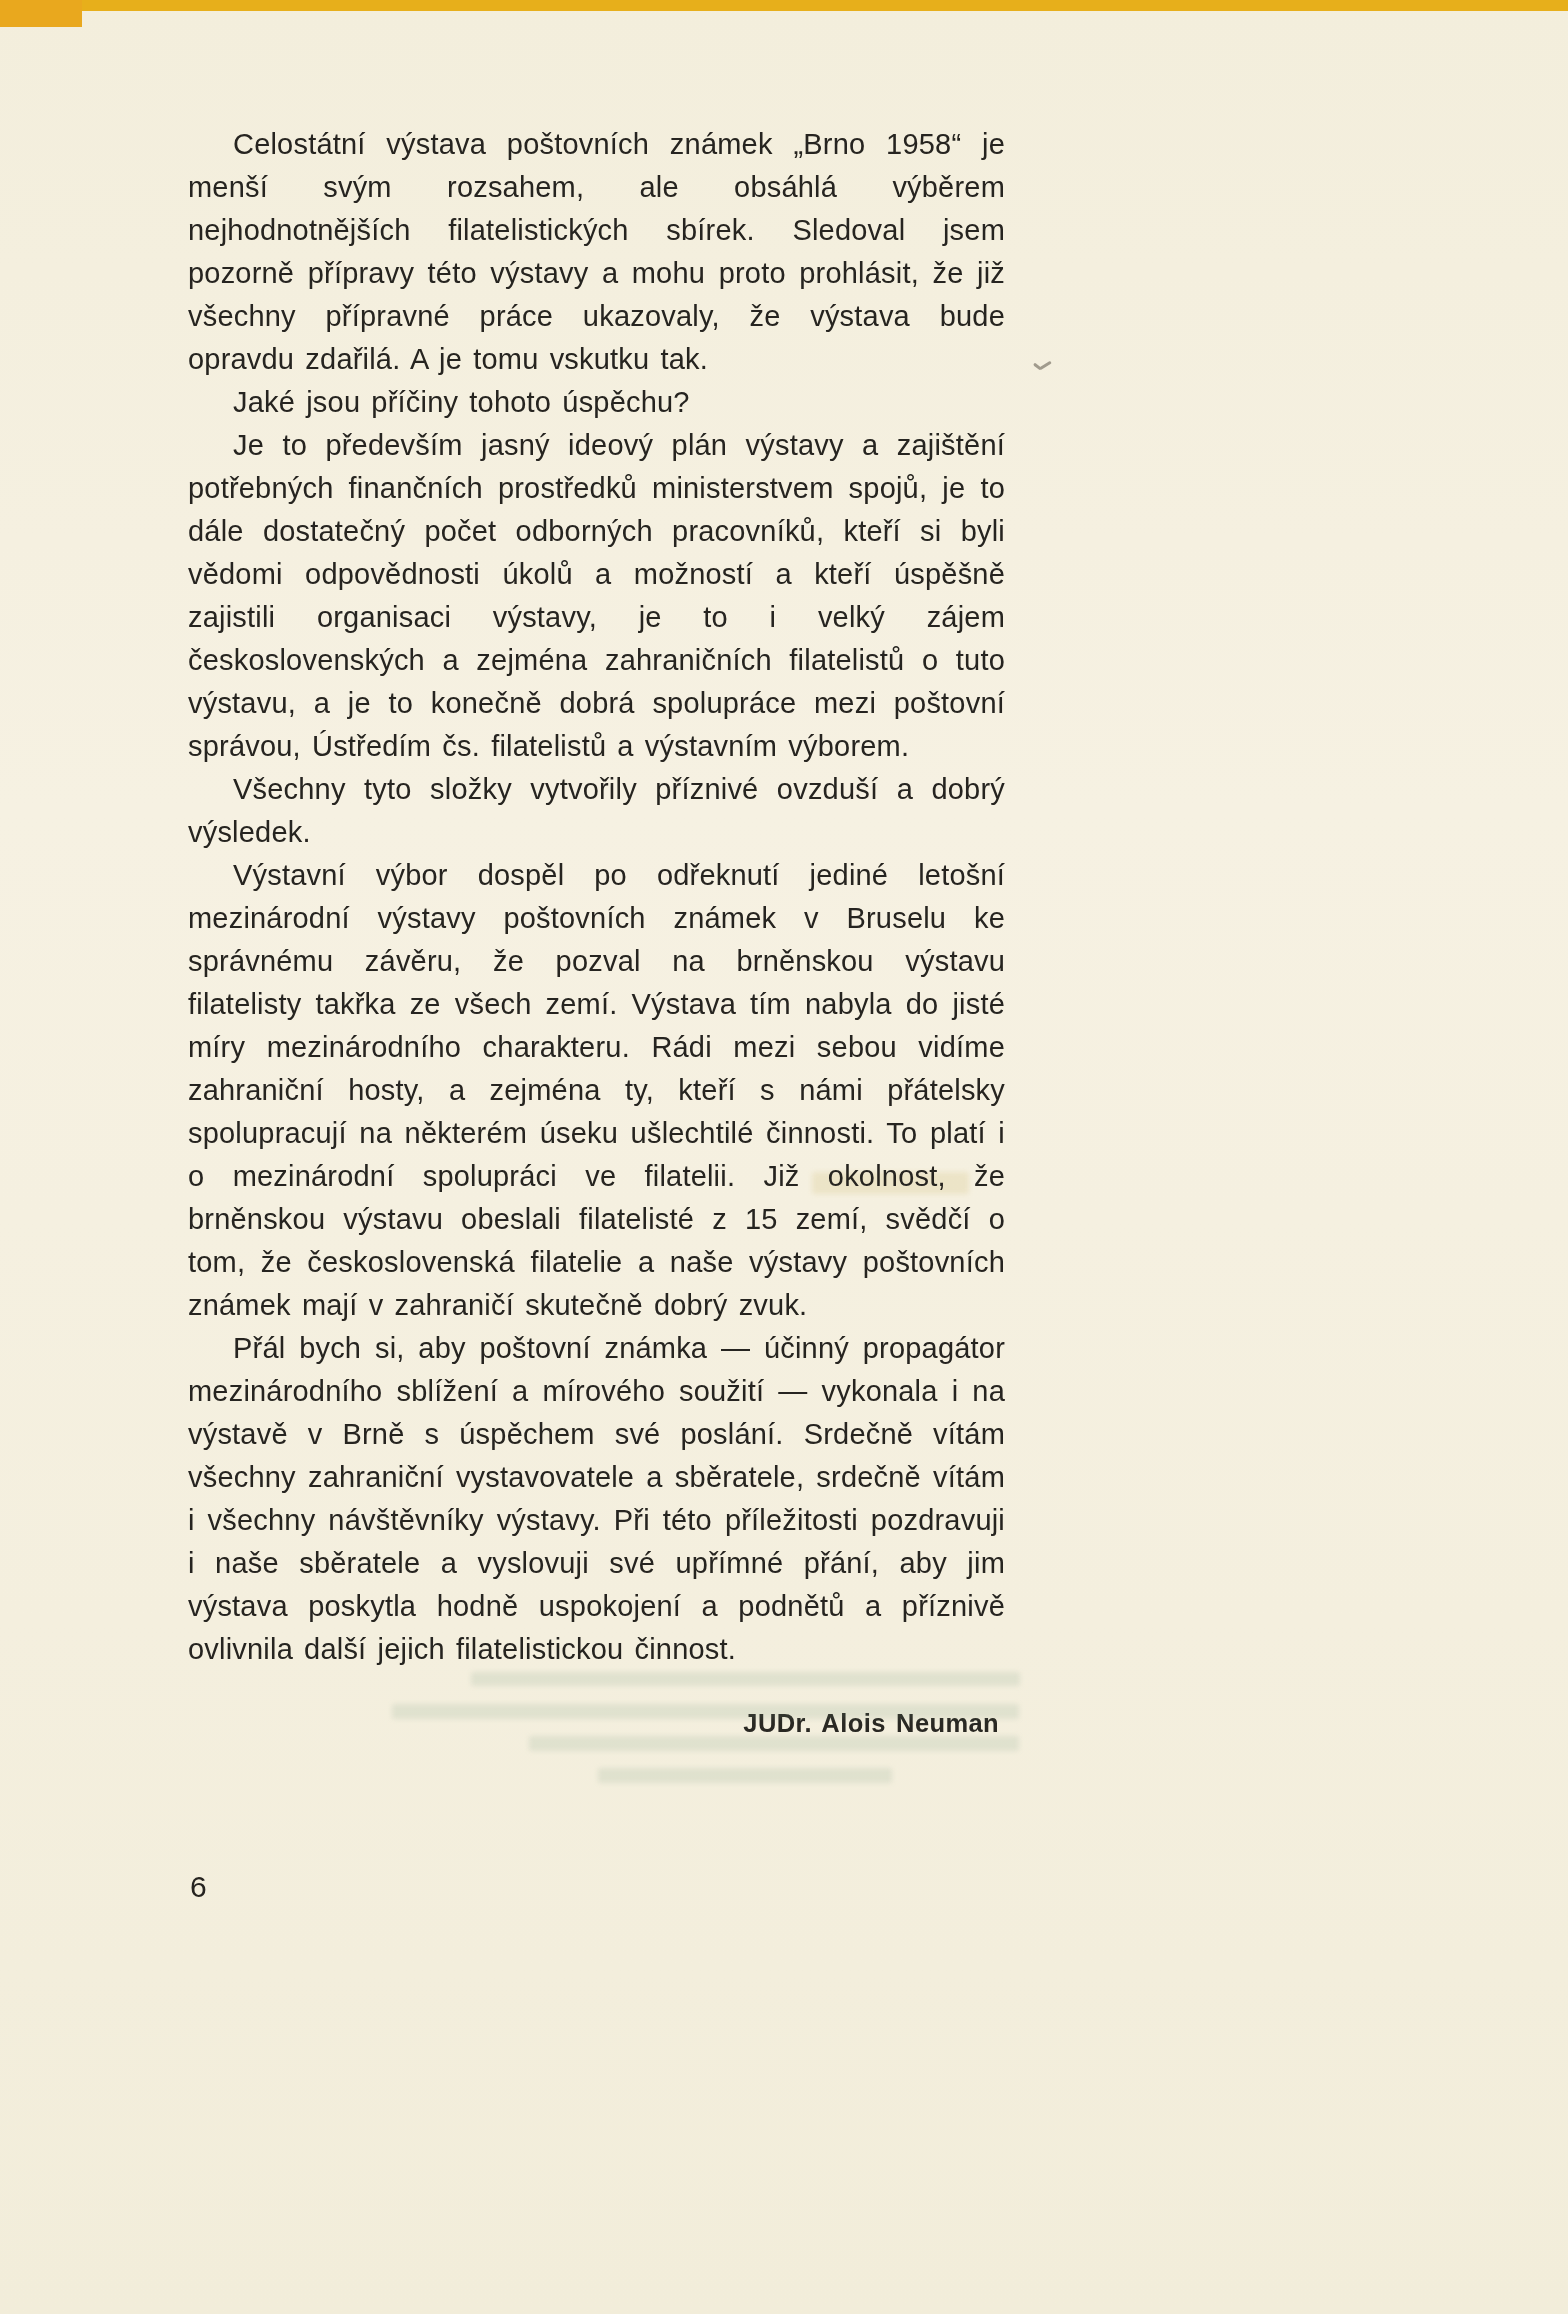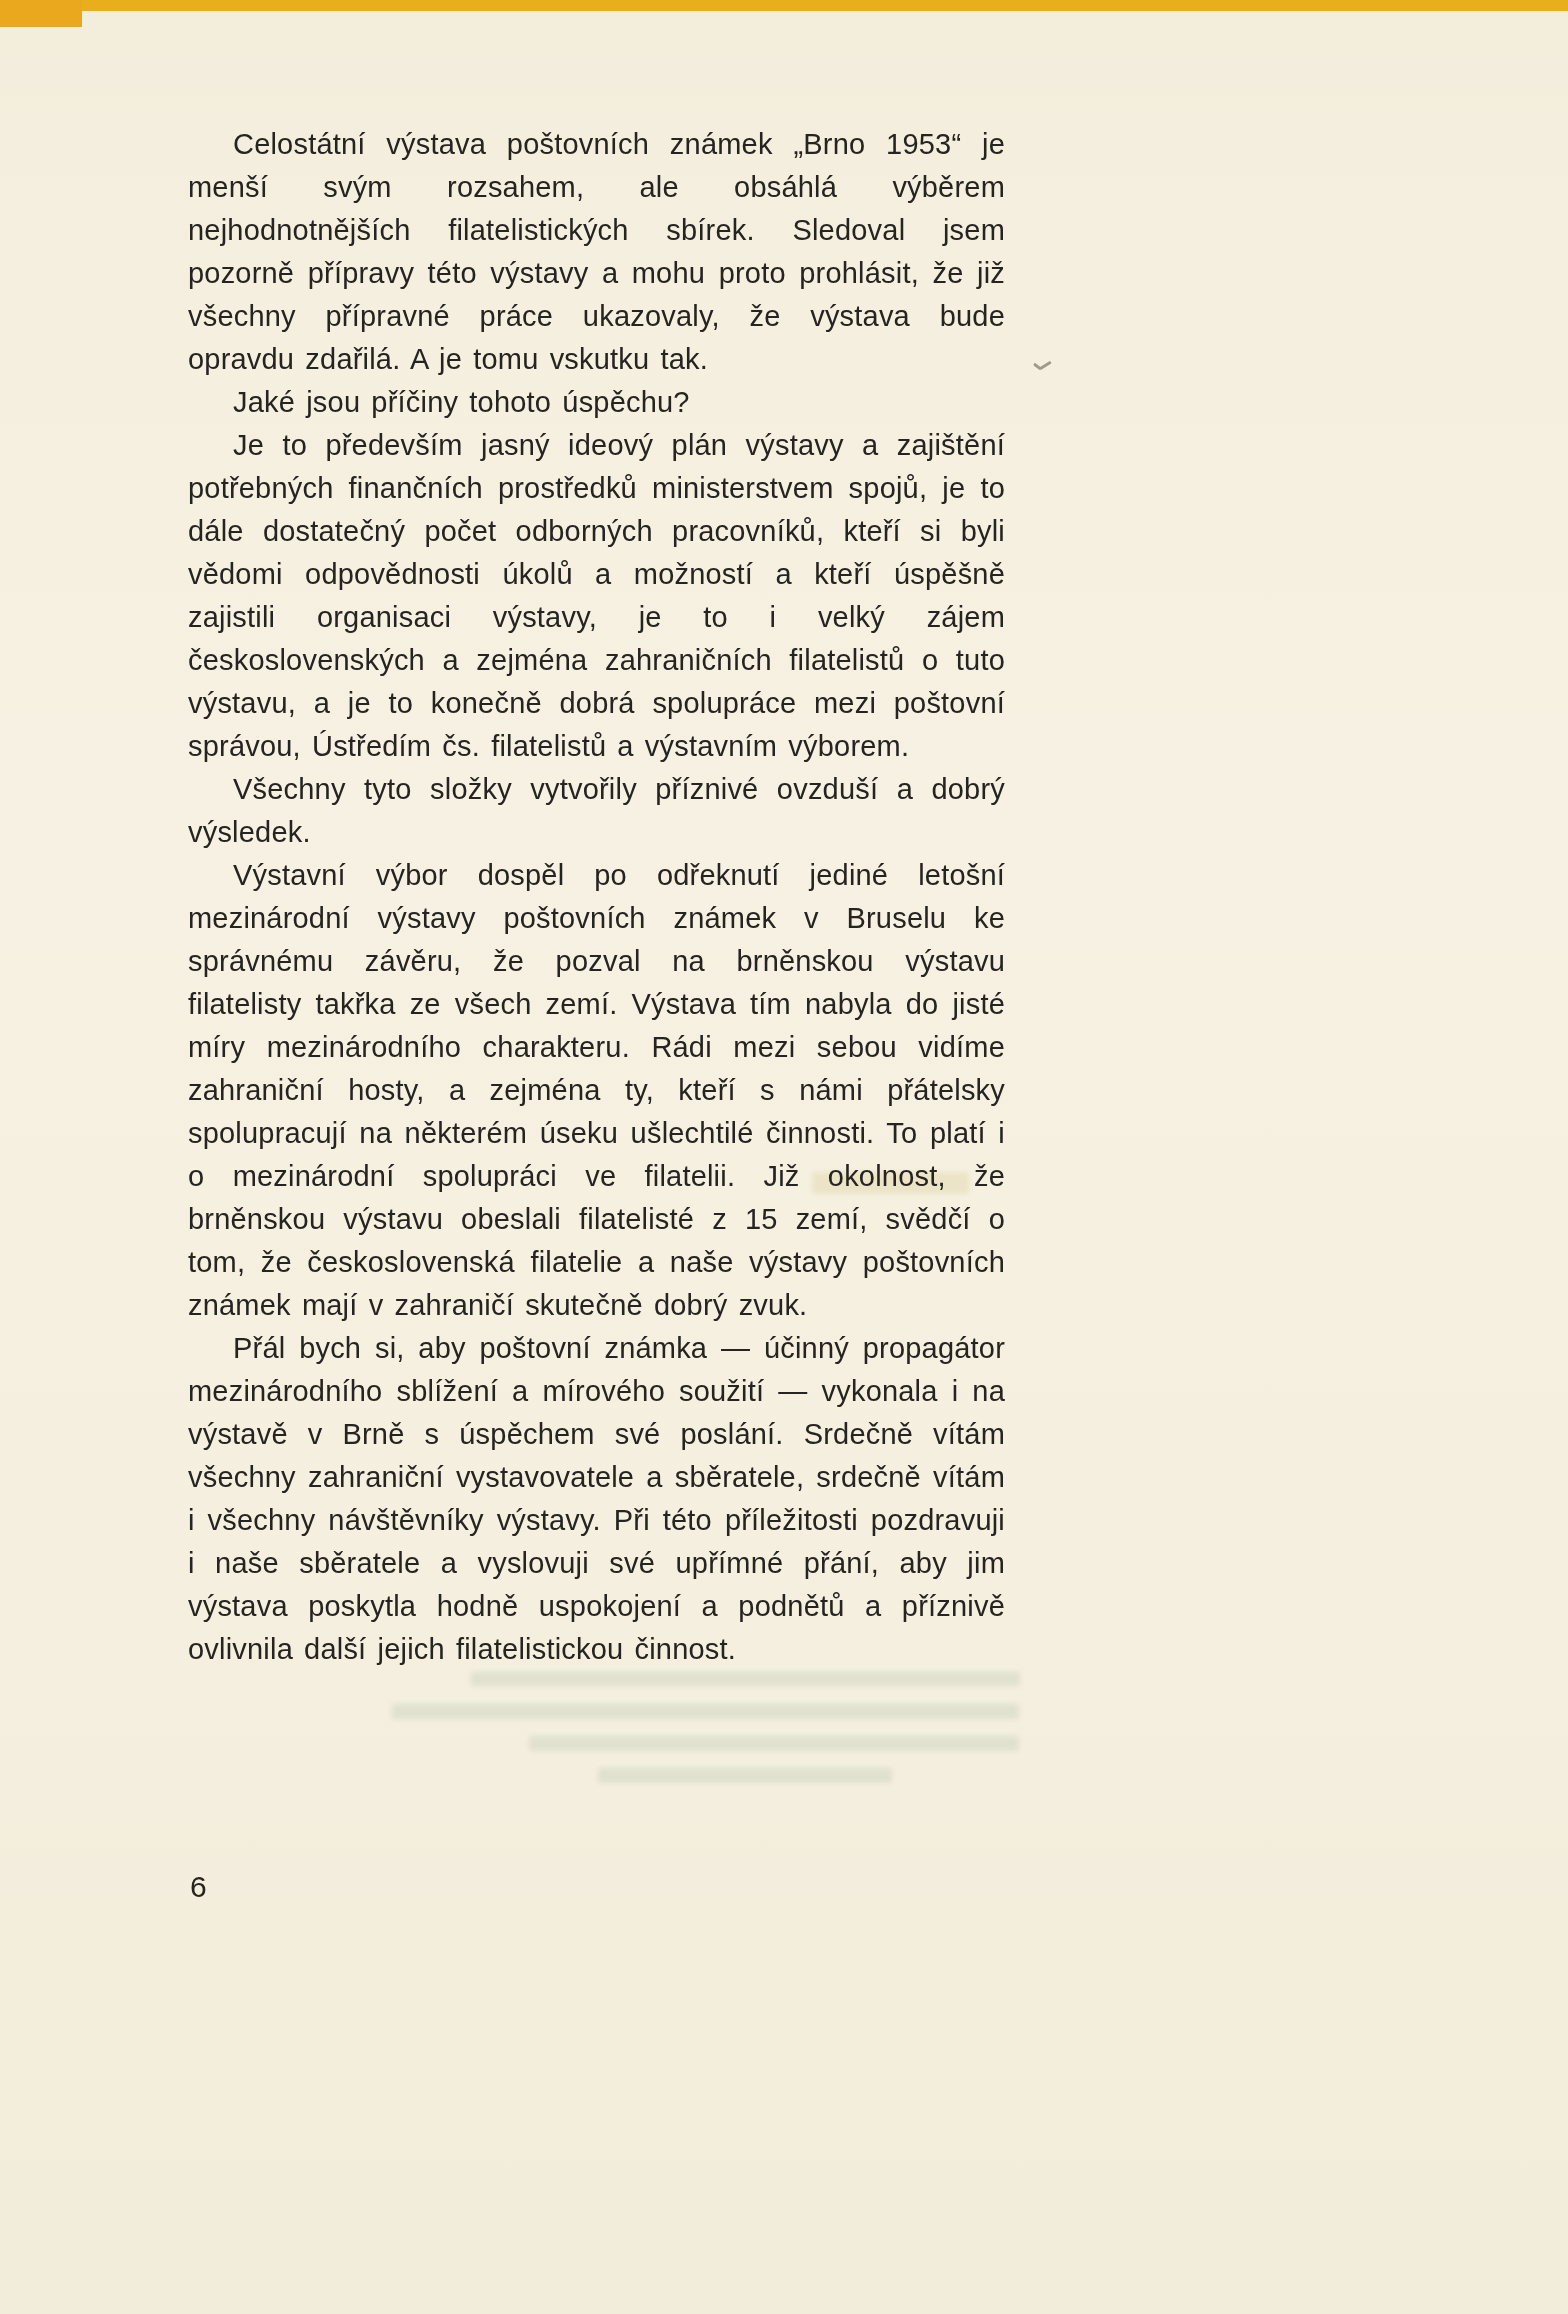--- a/index.html
+++ b/index.html
@@ -101,26 +101,27 @@
 <body>
 
 <div class="page">
 
   <div class="band-top"></div>
   <div class="band-corner"></div>
 
   <div class="st-brno"></div>
 
   <main class="text-block">
-    <p class="para">Celostátní výstava poštovních známek „Brno 1953“ je menší svým rozsahem, ale obsáhlá výběrem nejhodnotnějších filatelistických sbírek. Sledoval jsem pozorně přípravy této výstavy a mohu proto prohlásit, že již všechny přípravné práce ukazovaly, že výstava bude opravdu zdařilá. A je tomu vskutku tak.</p>
+    <p class="para">Celostátní výstava poštovních známek „Brno 1958“ je menší svým rozsahem, ale obsáhlá výběrem nejhodnotnějších filatelistických sbírek. Sledoval jsem pozorně přípravy této výstavy a mohu proto prohlásit, že již všechny přípravné práce ukazovaly, že výstava bude opravdu zdařilá. A je tomu vskutku tak.</p>
     <p class="para">Jaké jsou příčiny tohoto úspěchu?</p>
     <p class="para">Je to především jasný ideový plán výstavy a zajištění potřebných finančních prostředků ministerstvem spojů, je to dále dostatečný počet odborných pracovníků, kteří si byli vědomi odpovědnosti úkolů a možností a kteří úspěšně zajistili organisaci výstavy, je to i velký zájem československých a zejména zahraničních filatelistů o tuto výstavu, a je to konečně dobrá spolupráce mezi poštovní správou, Ústředím čs. filatelistů a výstavním výborem.</p>
     <p class="para">Všechny tyto složky vytvořily příznivé ovzduší a dobrý výsledek.</p>
     <p class="para">Výstavní výbor dospěl po odřeknutí jediné letošní mezinárodní výstavy poštovních známek v Bruselu ke správnému závěru, že pozval na brněnskou výstavu filatelisty takřka ze všech zemí. Výstava tím nabyla do jisté míry mezinárodního charakteru. Rádi mezi sebou vidíme zahraniční hosty, a zejména ty, kteří s námi přátelsky spolupracují na některém úseku ušlechtilé činnosti. To platí i o mezinárodní spolupráci ve filatelii. Již okolnost, že brněnskou výstavu obeslali filatelisté z 15 zemí, svědčí o tom, že československá filatelie a naše výstavy poštovních známek mají v zahraničí skutečně dobrý zvuk.</p>
     <p class="para">Přál bych si, aby poštovní známka — účinný propagátor mezinárodního sblížení a mírového soužití — vykonala i na výstavě v Brně s úspěchem své poslání. Srdečně vítám všechny zahraniční vystavovatele a sběratele, srdečně vítám i všechny návštěvníky výstavy. Při této příležitosti pozdravuji i naše sběratele a vyslovuji své upřímné přání, aby jim výstava poskytla hodně uspokojení a podnětů a příznivě ovlivnila další jejich filatelistickou činnost.</p>
+    <p class="signature">JUDr. Alois Neuman</p>
   </main>
 
   <div class="pencil-mark"></div>
 
   <div class="showthrough">
     <div class="st-line st1"></div>
     <div class="st-line st2"></div>
     <div class="st-line st3"></div>
     <div class="st-line st4"></div>
   </div>

